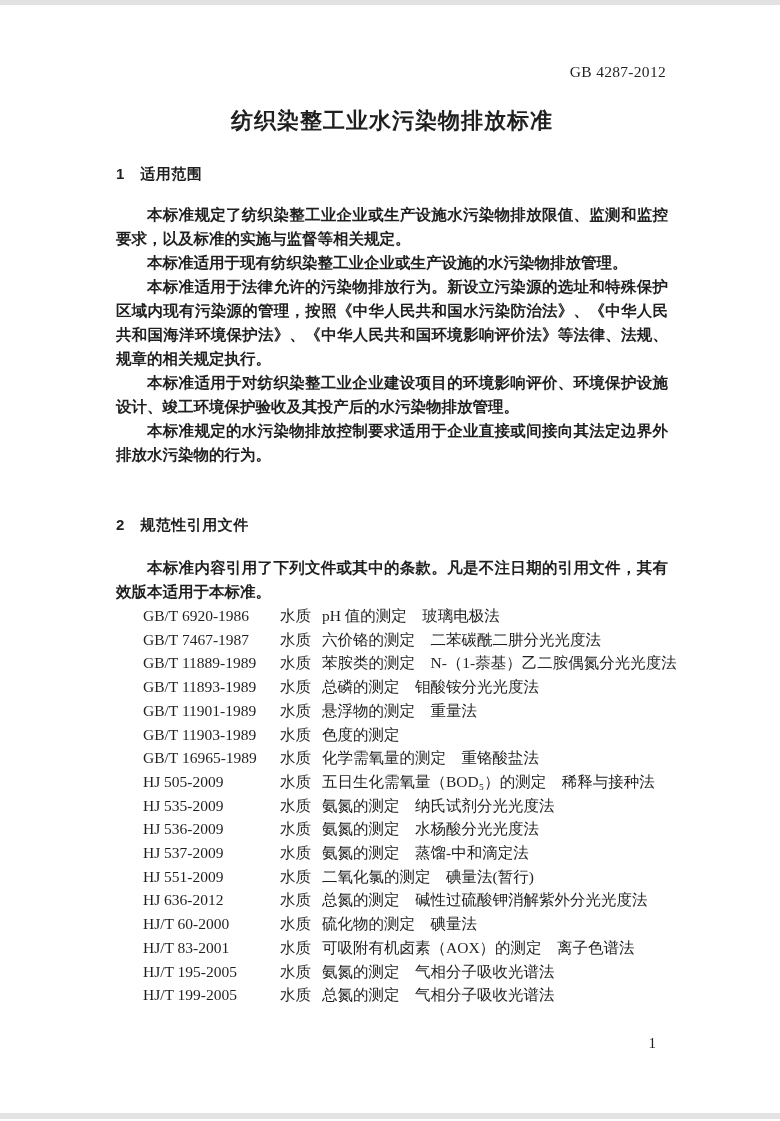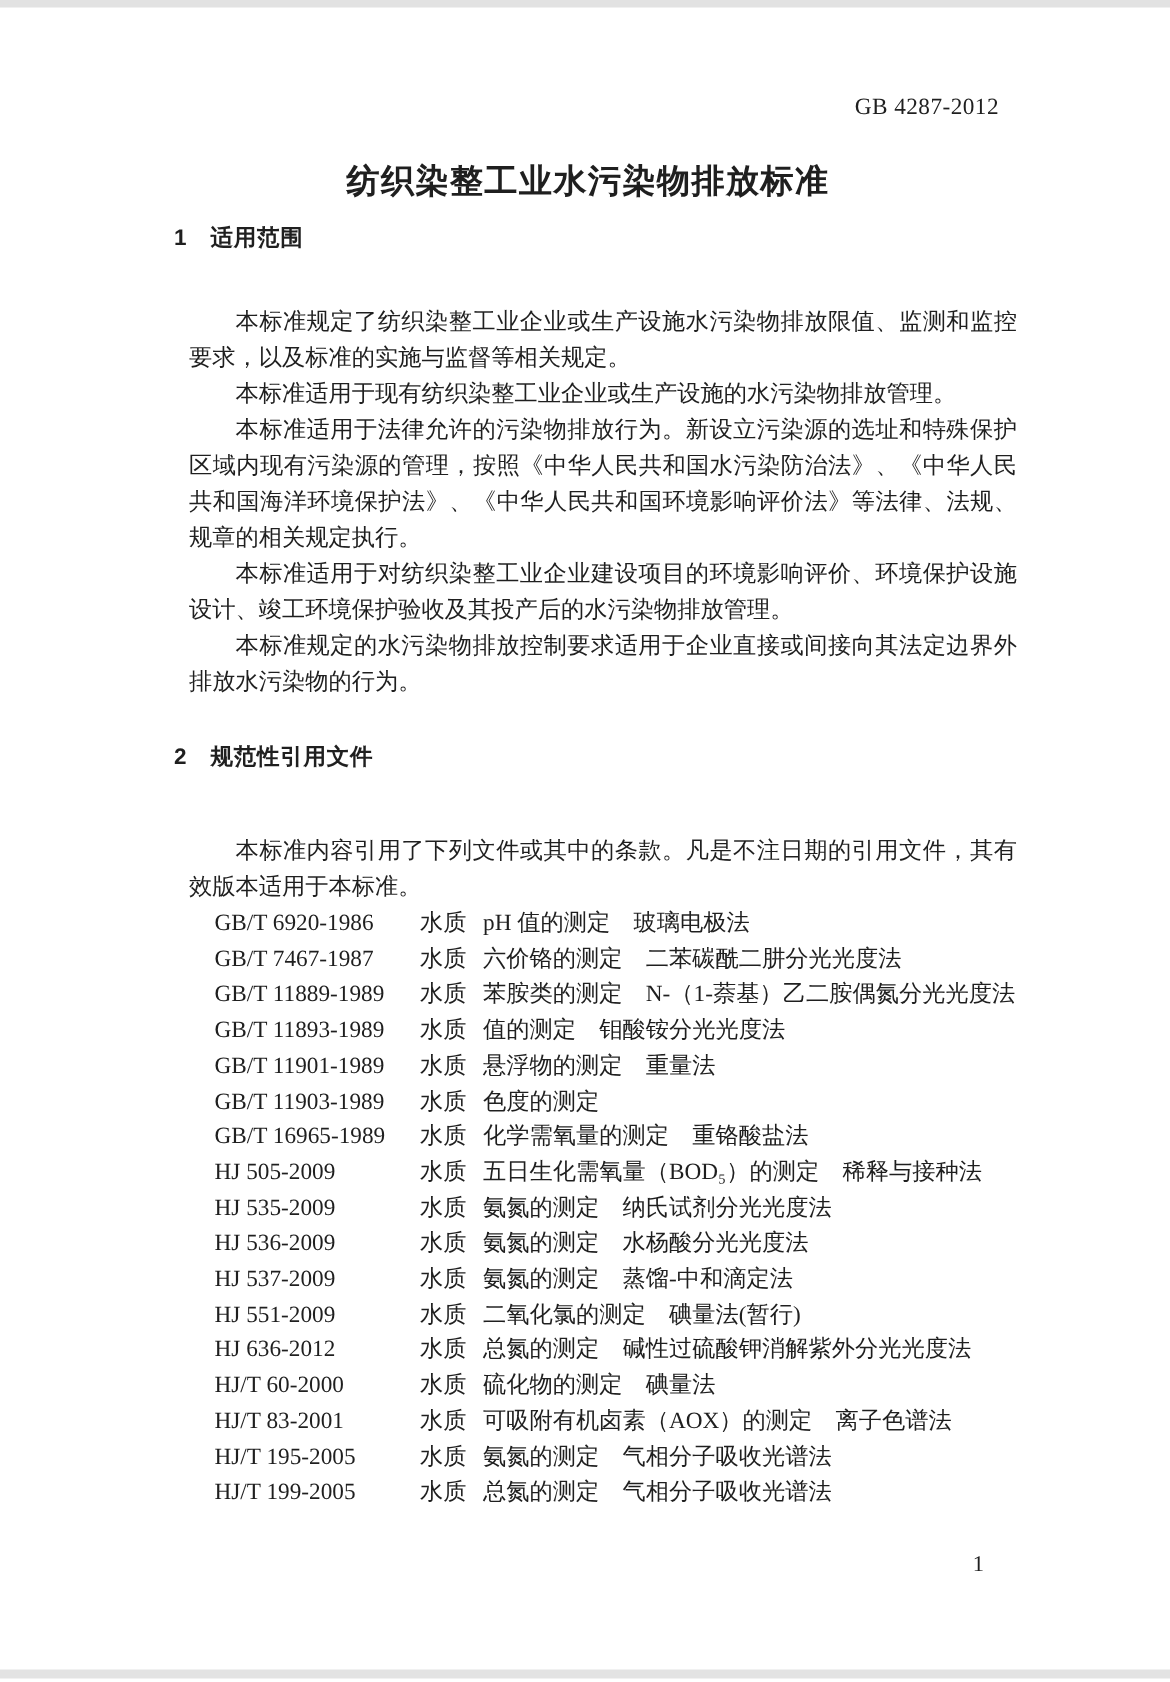--- a/index.html
+++ b/index.html
@@ -50,29 +50,30 @@
   }
   .sec-heading {
     position: absolute;
     left: 0;
     font-family: "Liberation Sans", "DejaVu Sans", sans-serif;
     font-weight: 700;
     font-size: 15px;
     line-height: 18px;
     letter-spacing: 0.5px;
   }
-  .h-sec1 { top: 150px; }
-  .h-sec2 { top: 496px; }
+  .h-sec1 { top: 165px; }
+  .h-sec2 { top: 516px; }
   .body-block {
     position: absolute;
-    left: 10px;
+    left: 0;
     width: 552px;
     font-size: 15.5px;
     line-height: 24px;
     text-align: justify;
+    font-weight: bold;
   }
   .sec1-paragraphs { top: 203px; }
   .sec2-intro { top: 556px; }
   .body-block p {
     margin: 0;
     text-indent: 2em;
   }
   .ref-list {
     position: absolute;
     top: 604px;
@@ -137,21 +138,21 @@
       <span class="ref-title">六价铬的测定　二苯碳酰二肼分光光度法</span>
     </div>
       <div class="ref-row">
       <span class="ref-code">GB/T 11889-1989</span>
       <span class="ref-media">水质</span>
       <span class="ref-title">苯胺类的测定　N-（1-萘基）乙二胺偶氮分光光度法</span>
     </div>
       <div class="ref-row">
       <span class="ref-code">GB/T 11893-1989</span>
       <span class="ref-media">水质</span>
-      <span class="ref-title">值的测定　钼酸铵分光光度法</span>
+      <span class="ref-title">总磷的测定　钼酸铵分光光度法</span>
     </div>
       <div class="ref-row">
       <span class="ref-code">GB/T 11901-1989</span>
       <span class="ref-media">水质</span>
       <span class="ref-title">悬浮物的测定　重量法</span>
     </div>
       <div class="ref-row">
       <span class="ref-code">GB/T 11903-1989</span>
       <span class="ref-media">水质</span>
       <span class="ref-title">色度的测定</span>

